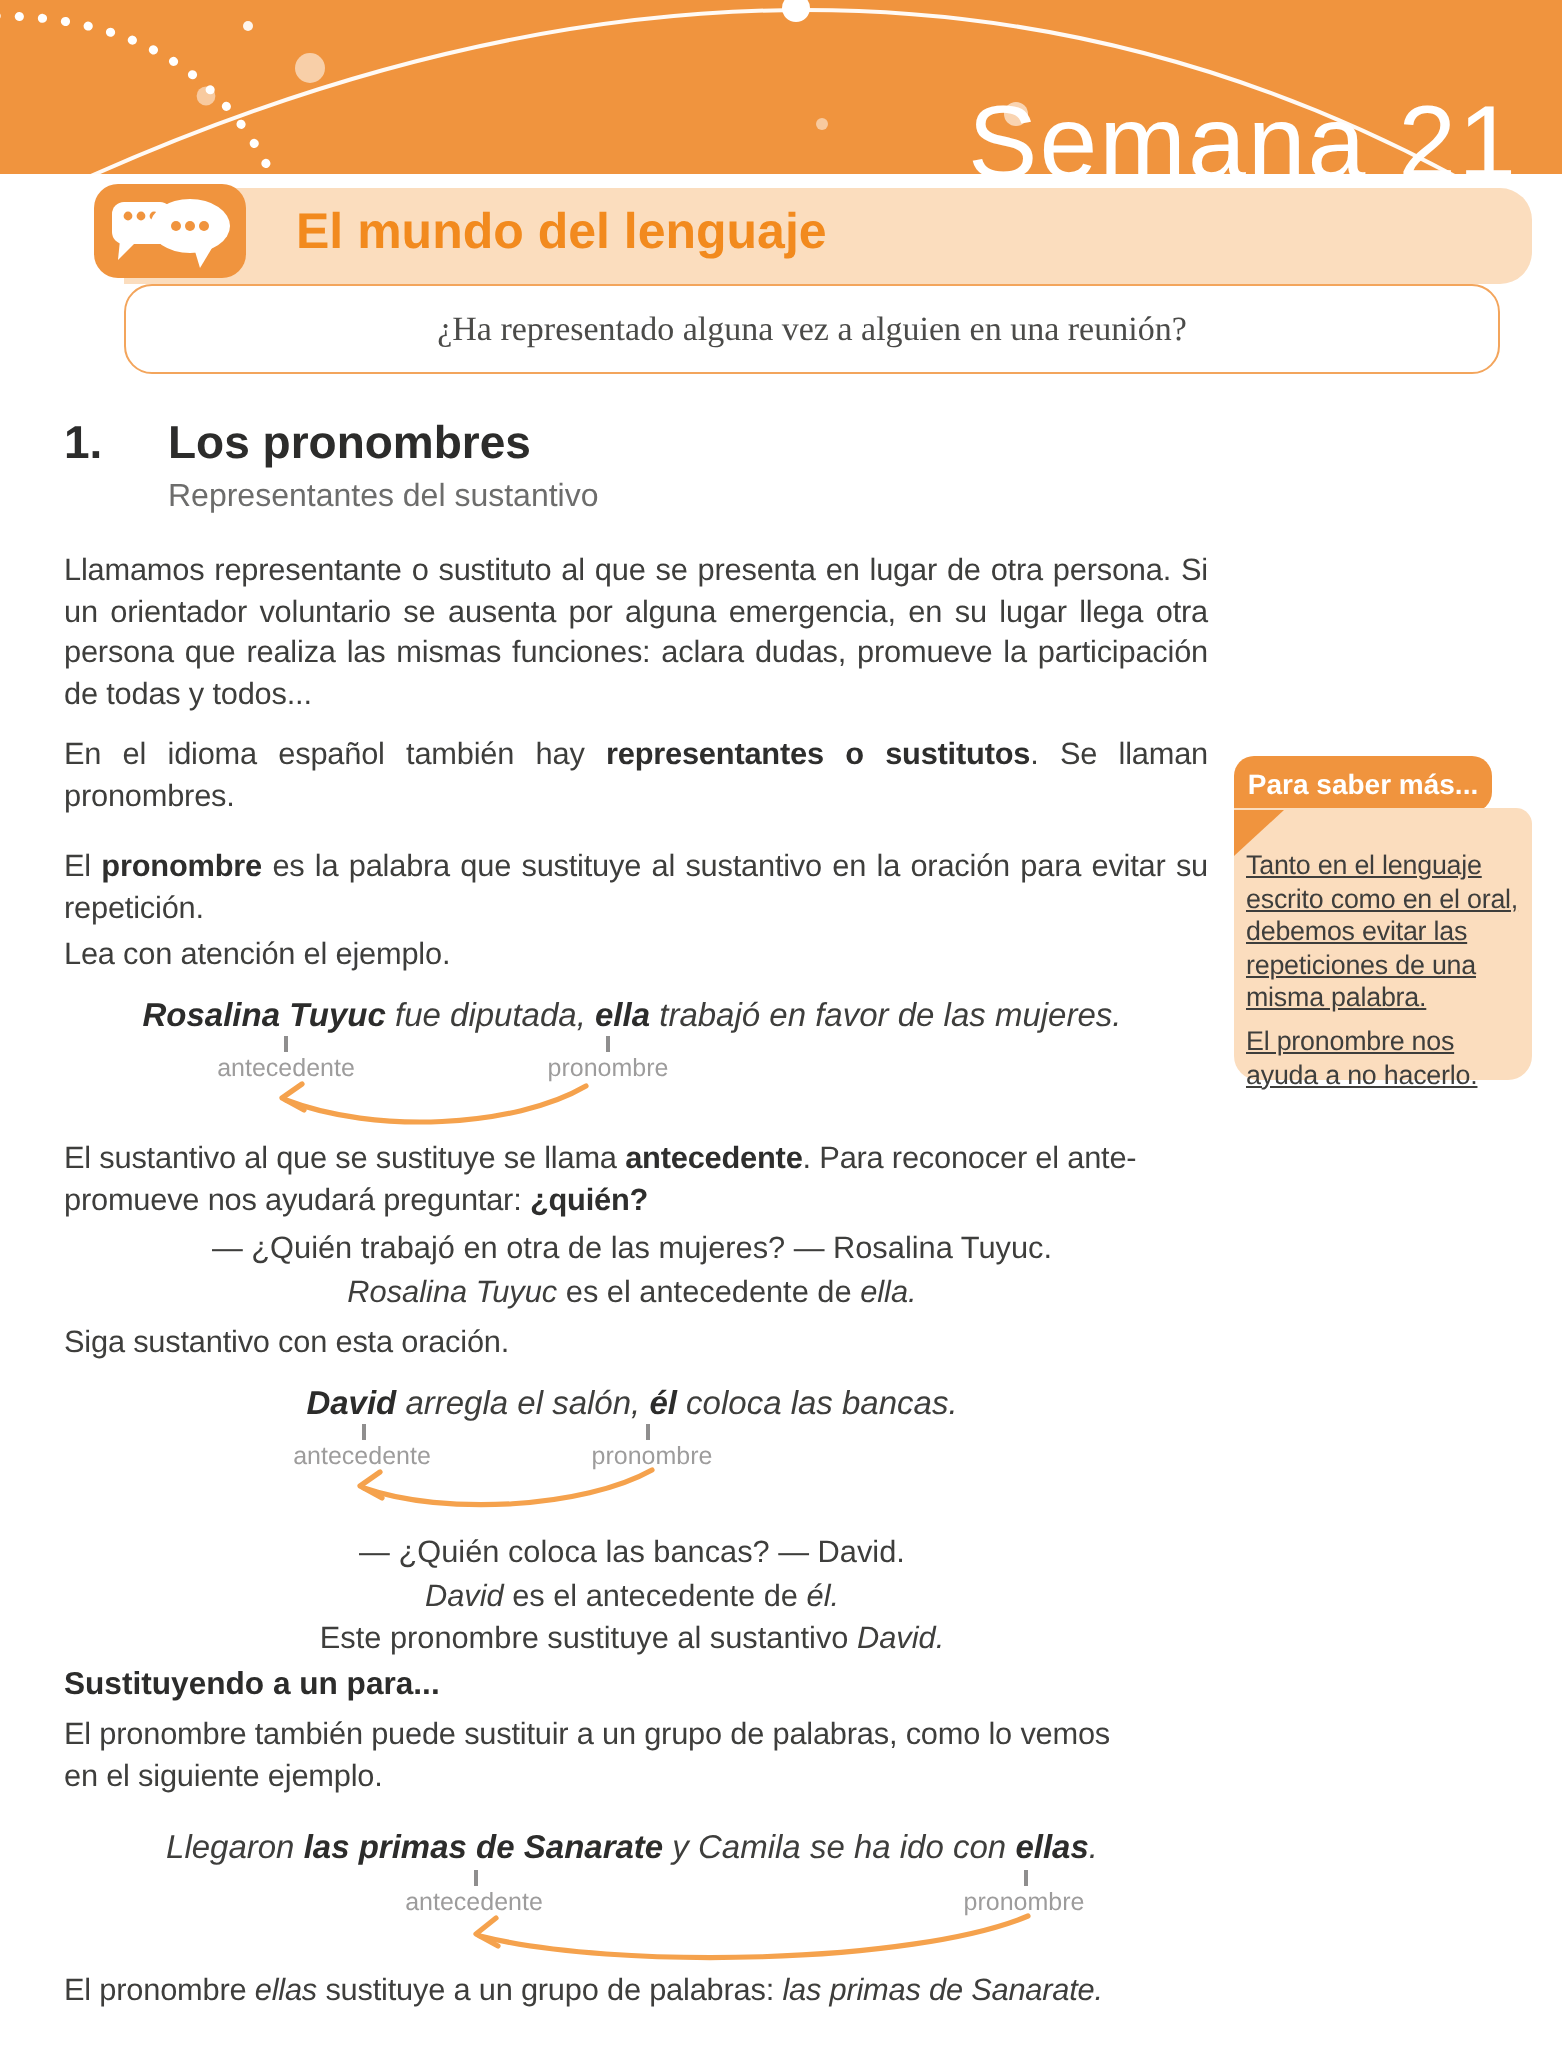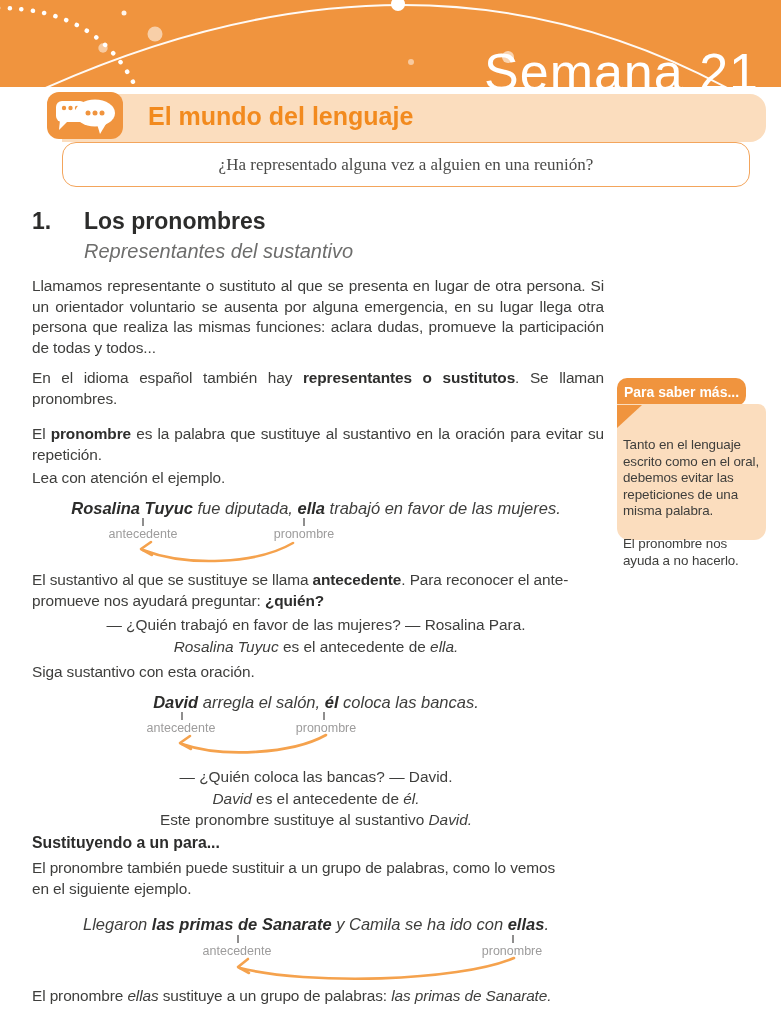--- a/index.html
+++ b/index.html
@@ -16,21 +16,21 @@
   .chaticon{position:absolute;left:47px;top:92px;width:76px;height:47px;background:#F0943E;border-radius:12px;}
   .sectiontitle{position:absolute;left:148px;top:102px;font-size:25px;font-weight:700;color:#F28A1E;}
   
   .qbox{position:absolute;left:62px;top:142px;width:688px;height:45px;background:#ffffff;
         border:1.5px solid #F3A55C;border-radius:14px;box-sizing:border-box;
         display:flex;align-items:center;justify-content:center;}
   .qbox span{font-family:"Liberation Serif",serif;font-size:17px;color:#4B4B49;}
   
   .h-num{position:absolute;left:32px;top:208px;font-size:23px;font-weight:700;color:#2C2C2B;}
   .h-title{position:absolute;left:84px;top:208px;font-size:23px;font-weight:700;color:#2C2C2B;}
-  .h-sub{position:absolute;left:84px;top:240px;font-size:20px;font-style:italic;color:#6D6D6C;}
+  .h-sub{position:absolute;left:84px;top:240px;font-size:16px;color:#6D6D6C;}
   
   .para{position:absolute;left:32px;width:572px;font-size:15.4px;line-height:20.6px;
         color:#3E3E3C;letter-spacing:-0.1px;}
   .just{text-align:justify;}
   .b{font-weight:700;color:#2E2E2D;}
   .i{font-style:italic;}
   .o{color:#F0861D;}
   .h3{position:absolute;left:32px;top:834px;font-size:15.8px;font-weight:700;color:#2C2C2B;}
   
   .ex{position:absolute;left:32px;width:568px;}
@@ -43,21 +43,21 @@
   .dialog{position:absolute;left:32px;width:568px;text-align:center;font-size:15.4px;
           line-height:21.5px;color:#3E3E3C;}
   
   .sb-chip{position:absolute;left:617px;top:378px;width:129px;height:28px;background:#F0943E;
            border-radius:10px 10px 10px 0;display:flex;align-items:center;justify-content:center;}
   .sb-chip span{color:#ffffff;font-weight:700;font-size:14px;}
   .sb-tail{position:absolute;left:617px;top:405px;width:0;height:0;
            border-top:23px solid #F0943E;border-right:25px solid transparent;z-index:2;}
   .sb-body{position:absolute;left:617px;top:404px;width:149px;height:136px;background:#FBDDBE;
            border-radius:0 8px 12px 12px;box-sizing:border-box;padding:17px 6px 0 6px;}
-  .sb-body p{margin:16px 0 5px 0;font-size:13.4px;line-height:16.6px;color:#3E3E3C;letter-spacing:-0.1px;}
+  .sb-body p{margin:4px 0 5px 0;font-size:13.4px;line-height:16.6px;color:#3E3E3C;letter-spacing:-0.1px;text-decoration:underline;}
 </style>
 </head>
 <body>
 
 <div class="band">
   <svg width="781" height="87" viewBox="0 0 781 87">
     <path d="M30,95 Q420,-85 740,95" stroke="#ffffff" stroke-width="2" fill="none" opacity="0.95"></path>
     <path d="M-2,8 Q100,8 138,92" stroke="#ffffff" stroke-width="4.5" fill="none" stroke-linecap="round" stroke-dasharray="0.1 11.5"></path>
     <circle cx="398" cy="4" r="7" fill="#ffffff"></circle>
     <circle cx="155" cy="34" r="7.5" fill="#ffffff" opacity="0.55"></circle>
@@ -107,21 +107,21 @@
   <div class="anno" style="left:272px;top:29px">pronombre</div>
   <svg class="arrow" style="left:103px;top:42px" width="165" height="28" viewBox="0 0 165 28">
     <path d="M158,3 C122,24 52,27 8,10" stroke="#F5A24D" stroke-width="2.6" fill="none" stroke-linecap="round"></path>
     <polyline points="16,2 6,9 17,15" stroke="#F5A24D" stroke-width="2.6" fill="none" stroke-linecap="round" stroke-linejoin="round"></polyline>
   </svg>
 </div>
 
 <div class="para" style="top:570px"><span>El sustantivo al que se sustituye se llama </span><span class="b">antecedente</span><span>. Para reconocer el ante-</span><br><span>promueve nos ayudará preguntar: </span><span class="b">¿quién?</span></div>
 
 <div class="dialog" style="top:614px">
-  <div>— ¿Quién trabajó en favor de las mujeres? — Rosalina Para.</div>
+  <div>— ¿Quién trabajó en otra de las mujeres? — Rosalina Tuyuc.</div>
   <div><span class="i">Rosalina Tuyuc</span><span> es el antecedente de </span><span class="i">ella.</span></div>
 </div>
 
 <div class="para" style="top:662px">Siga sustantivo con esta oración.</div>
 
 <div class="ex" style="top:692px;height:66px">
   <div class="ex-sent"><span class="b">David</span><span> arregla el salón, </span><span class="b o">él</span><span> coloca las bancas.</span></div>
   <div class="tick" style="left:149px;top:20px"></div>
   <div class="tick" style="left:291px;top:20px"></div>
   <div class="anno" style="left:149px;top:29px">antecedente</div>

